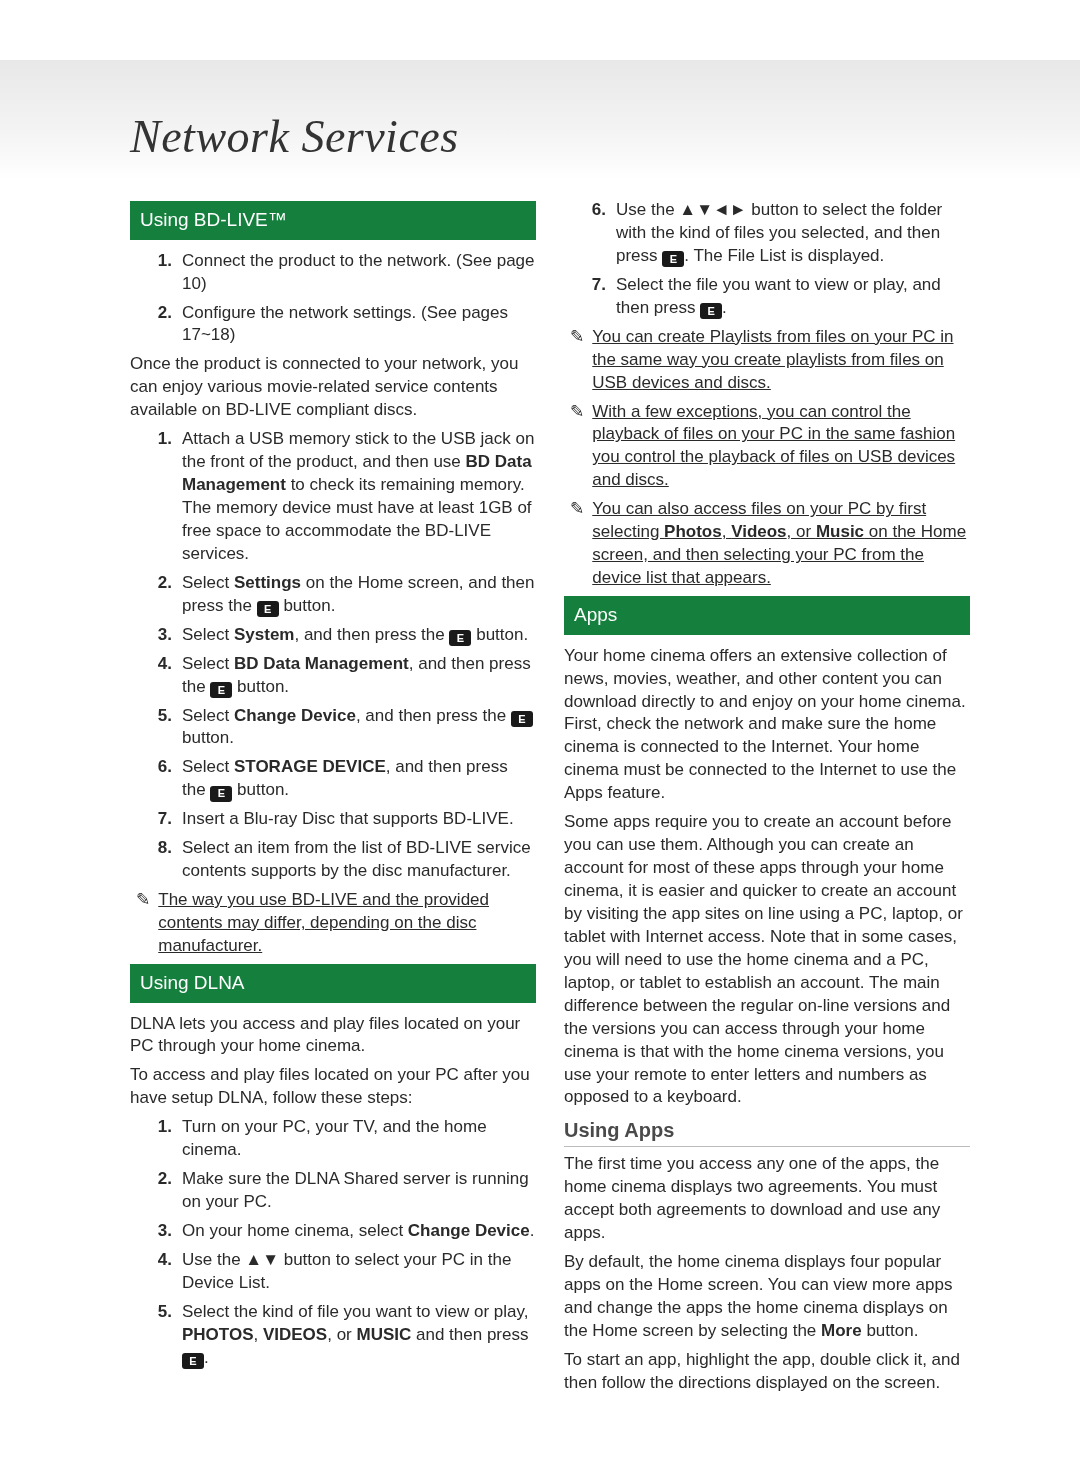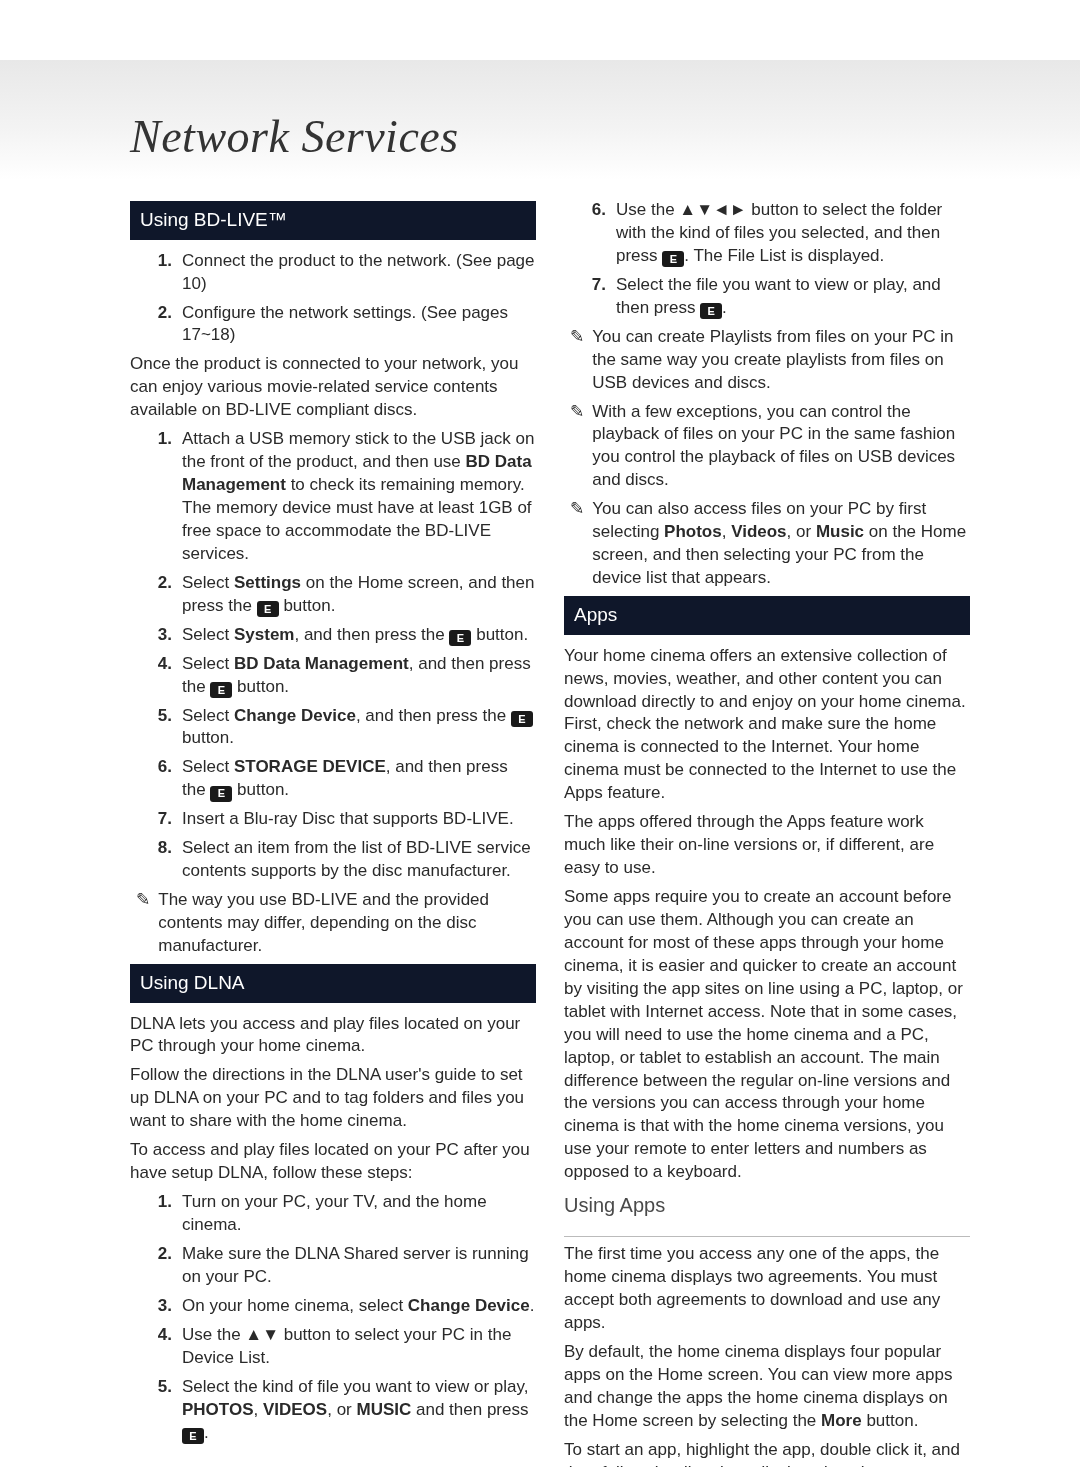--- a/index.html
+++ b/index.html
@@ -32,33 +32,33 @@
     letter-spacing: 0.5px;
   }
   .columns {
     display: flex;
     gap: 28px;
     margin-top: 8px;
     padding: 0 40px;
   }
   .col { flex: 1; font-size: 17px; line-height: 1.35; }
   .section-bar {
-    background: #0f172a;
+    background: #15803d;
     color: #fff;
     font-size: 19px;
     padding: 6px 10px 7px 10px;
     margin: 6px 0 10px 0;
     font-weight: 400;
   }
   .sub-heading {
     color: #4a4a4a;
     font-size: 20px;
-    font-weight: 400;
+    font-weight: 700;
     border-bottom: 1px solid #bbb;
-    padding-bottom: 17px;
+    padding-bottom: 2px;
     margin: 8px 0 6px 0;
   }
   ol.numlist {
     list-style: none;
     padding-left: 0;
     margin: 4px 0 6px 0;
   }
   ol.numlist > li {
     display: flex;
     gap: 10px;
@@ -73,21 +73,21 @@
   }
   ol.numlist > li .txt { flex: 1; }
   .para { margin: 4px 0 6px 0; }
   .note {
     display: flex;
     gap: 8px;
     margin: 4px 0 6px 0;
     padding-left: 6px;
   }
   .note .note-icon { flex-shrink: 0; font-size: 17px; }
-  .note .txt { flex: 1; }
+  .note .txt { flex: 1; text-decoration: underline; }
   .enter-icon {
     display: inline-flex;
     align-items: center;
     justify-content: center;
     width: 22px; height: 16px;
     background: #1a1a1a;
     color: #fff;
     border-radius: 3px;
     font-size: 11px;
     font-weight: 700;
@@ -159,21 +159,20 @@
           </li>
       </ol>
 
       <div class="note">
         <span class="note-icon">✎</span>
         <span class="txt">The way you use BD-LIVE and the provided contents may differ, depending on the disc manufacturer.</span>
       </div>
 
       <div class="section-bar">Using DLNA</div>
       <p class="para">DLNA lets you access and play files located on your PC through your home cinema.</p>
-      <p class="para">Follow the directions in the DLNA user's guide to set up DLNA on your PC and to tag folders and files you want to share with the home cinema.</p>
       <p class="para">To access and play files located on your PC after you have setup DLNA, follow these steps:</p>
 
       <ol class="numlist">
         <li>
             <span class="num">1.</span>
             <span class="txt">Turn on your PC, your TV, and the home cinema.</span>
           </li>
         <li>
             <span class="num">2.</span>
             <span class="txt">Make sure the DLNA Shared server is running on your PC.</span>
@@ -214,21 +213,20 @@
           <span class="note-icon">✎</span>
           <span class="txt">With a few exceptions, you can control the playback of files on your PC in the same fashion you control the playback of files on USB devices and discs.</span>
         </div>
       <div class="note">
           <span class="note-icon">✎</span>
           <span class="txt"><span>You can also access files on your PC by first selecting </span><strong>Photos</strong><span>, </span><strong>Videos</strong><span>, or </span><strong>Music</strong><span> on the Home screen, and then selecting your PC from the device list that appears.</span></span>
         </div>
 
       <div class="section-bar">Apps</div>
       <p class="para">Your home cinema offers an extensive collection of news, movies, weather, and other content you can download directly to and enjoy on your home cinema. First, check the network and make sure the home cinema is connected to the Internet. Your home cinema must be connected to the Internet to use the Apps feature.</p>
-      <p class="para">The apps offered through the Apps feature work much like their on-line versions or, if different, are easy to use.</p>
       <p class="para">Some apps require you to create an account before you can use them. Although you can create an account for most of these apps through your home cinema, it is easier and quicker to create an account by visiting the app sites on line using a PC, laptop, or tablet with Internet access. Note that in some cases, you will need to use the home cinema and a PC, laptop, or tablet to establish an account. The main difference between the regular on-line versions and the versions you can access through your home cinema is that with the home cinema versions, you use your remote to enter letters and numbers as opposed to a keyboard.</p>
 
       <div class="sub-heading">Using Apps</div>
       <p class="para">The first time you access any one of the apps, the home cinema displays two agreements. You must accept both agreements to download and use any apps.</p>
       <p class="para"><span>By default, the home cinema displays four popular apps on the Home screen. You can view more apps and change the apps the home cinema displays on the Home screen by selecting the </span><strong>More</strong><span> button.</span></p>
       <p class="para">To start an app, highlight the app, double click it, and then follow the directions displayed on the screen.</p>
     </div>
   </div>
 
 </div>

